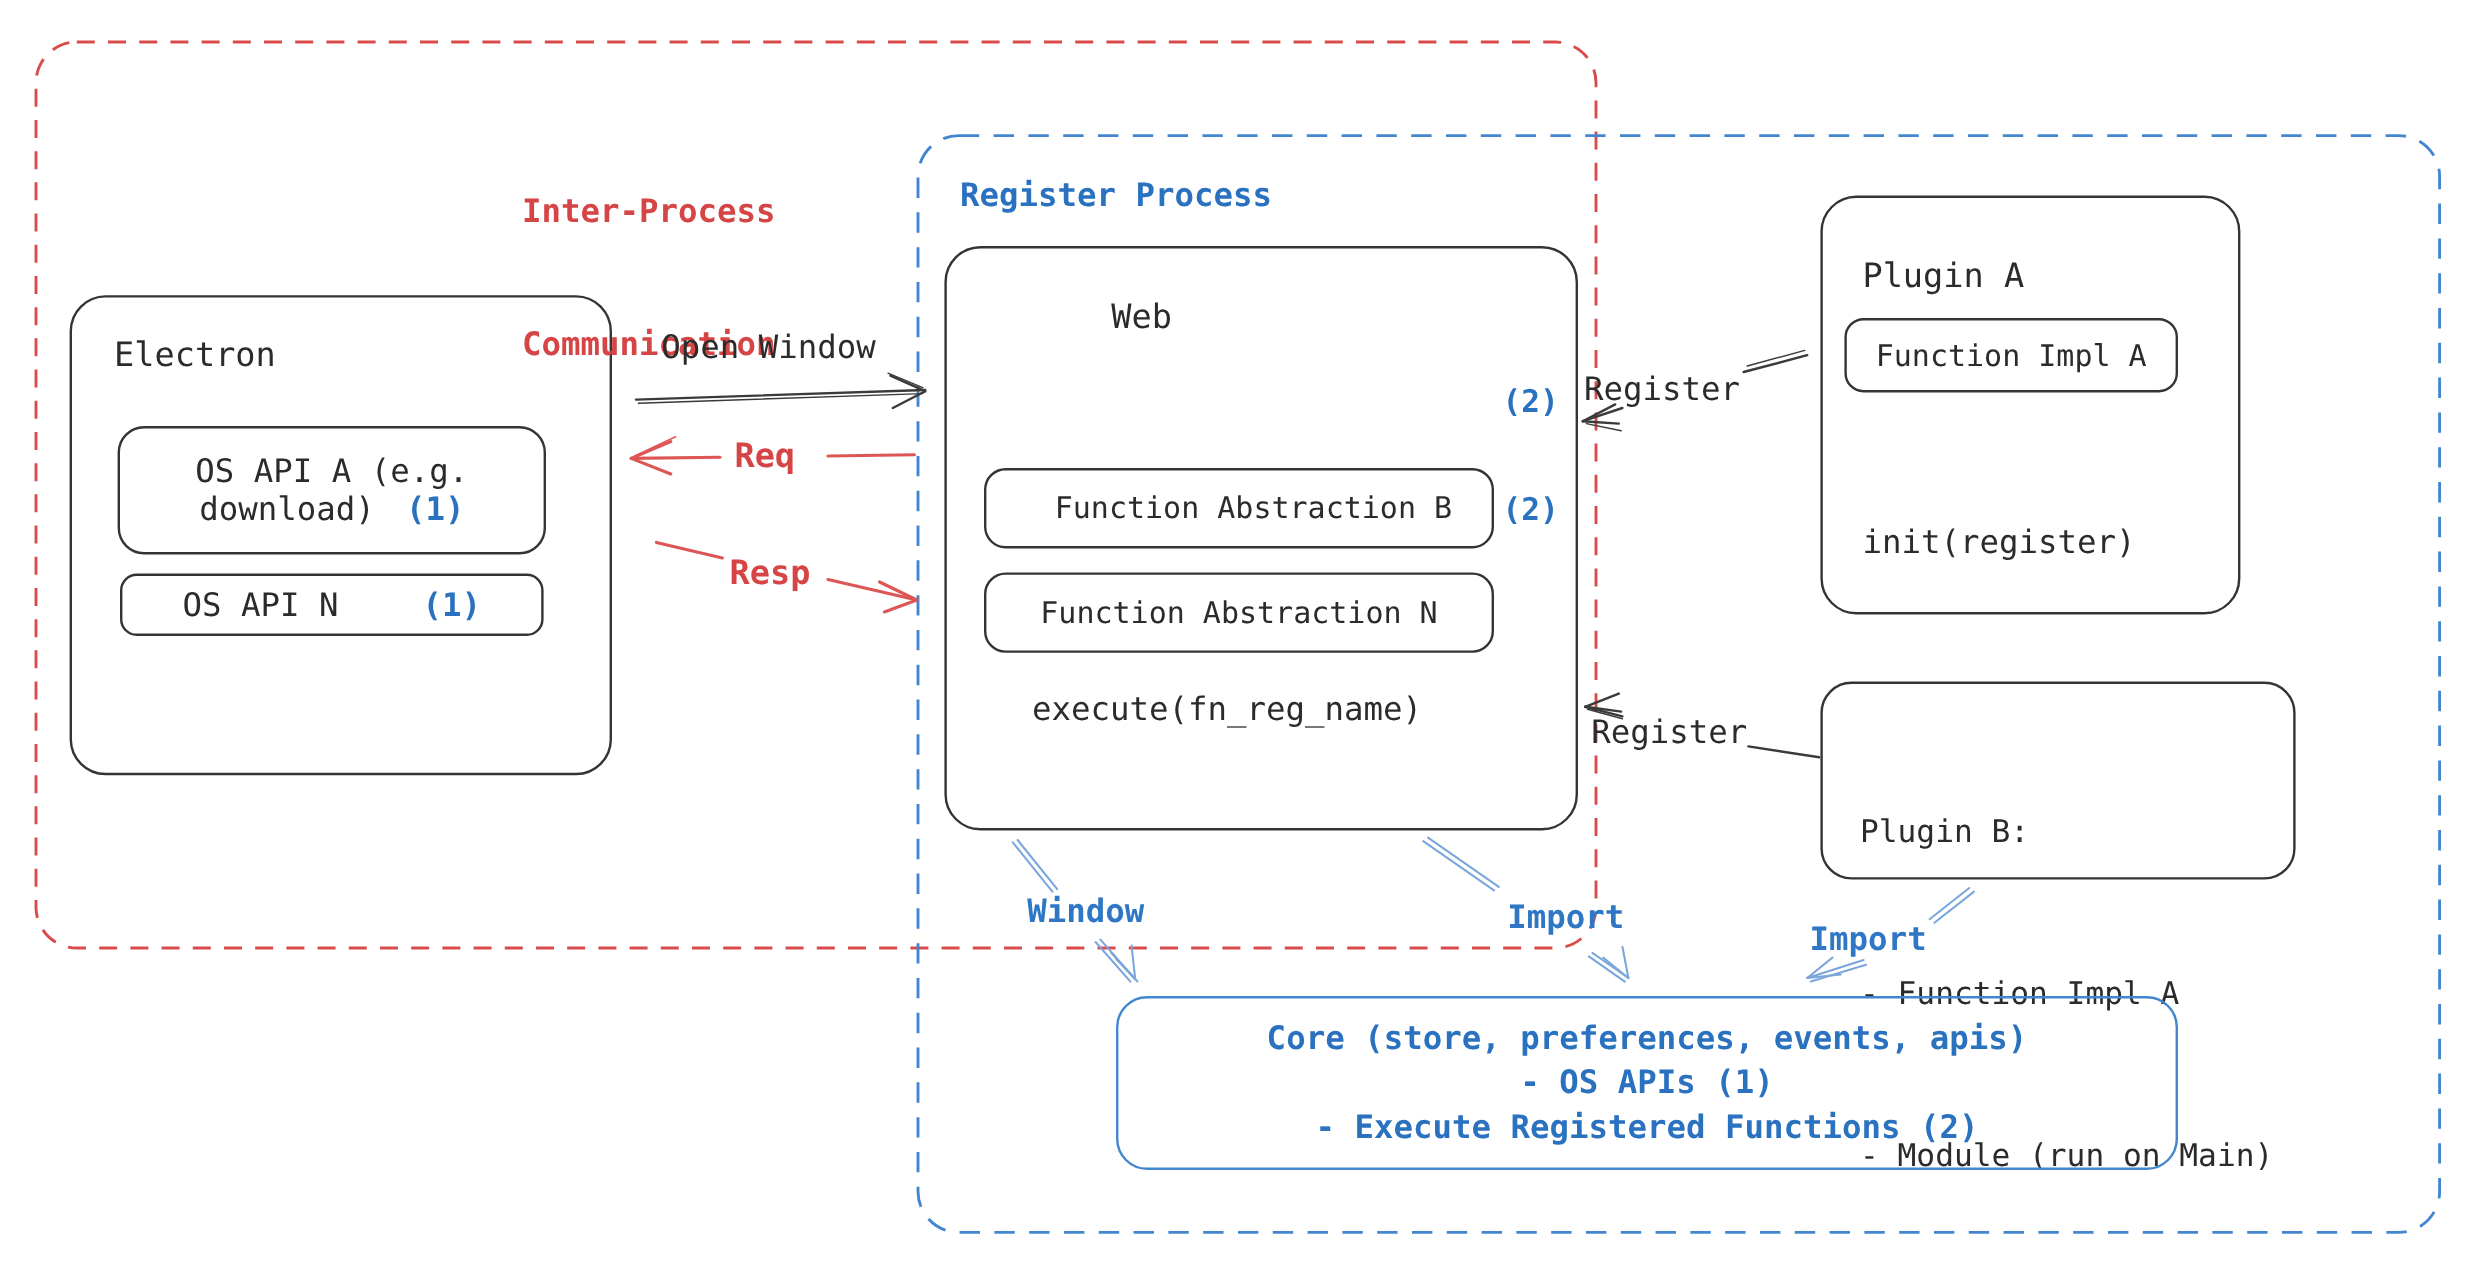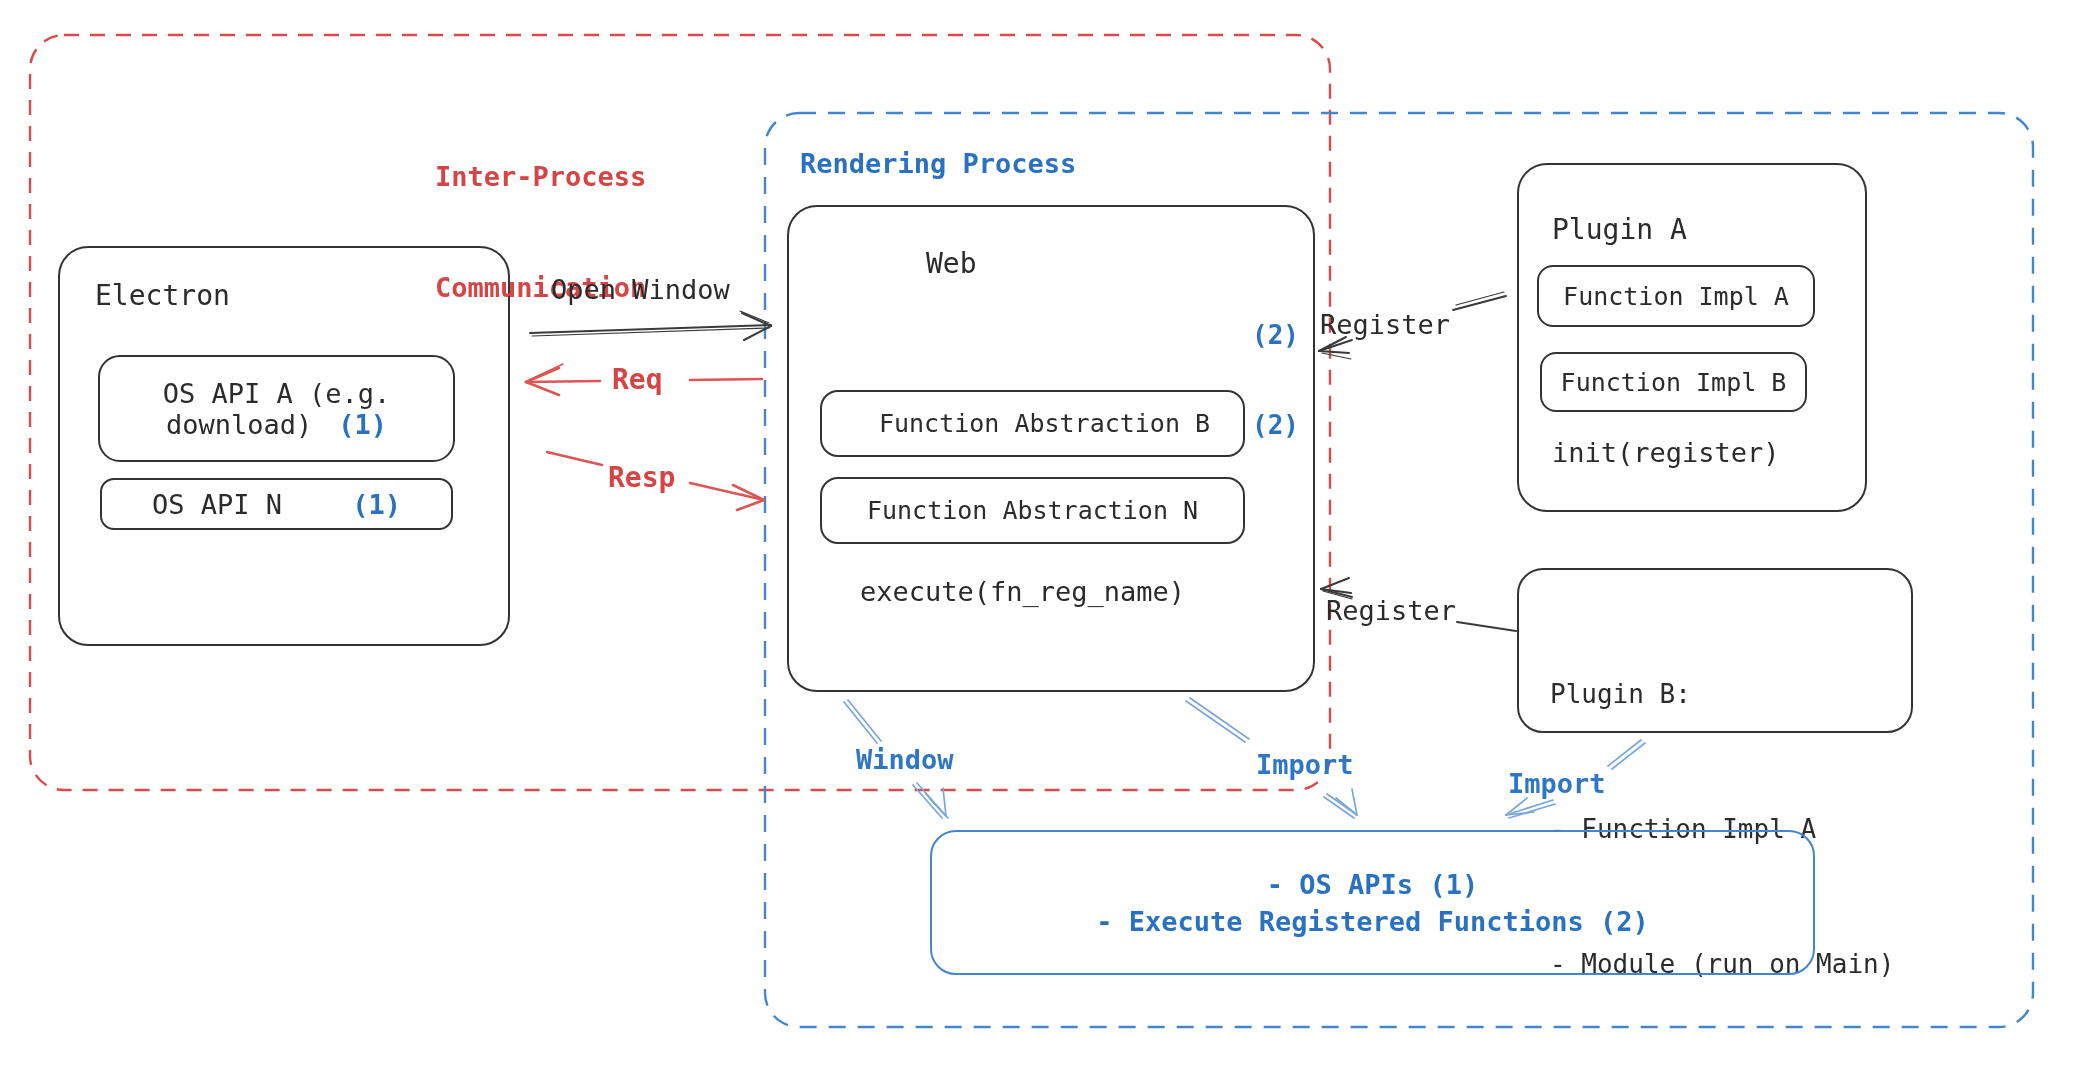--- a/index.html
+++ b/index.html
@@ -129,21 +129,21 @@
       <path d="M1506 815 L1527 798"></path>
       <path d="M1506 815 L1534 812"></path>
     </g>
   </svg>
 
   <div class="lbl f27 red" style="left:435px;top:84px;line-height:37px;">
     <div>Inter-Process</div>
     <div>Communication</div>
   </div>
 
-  <div class="lbl f27 blue" style="left:800px;top:148px;">Rendering Process</div>
+  <div class="lbl f27 blue" style="left:800px;top:148px;">Register Process</div>
 
   <div class="box boxlayer" style="left:58px;top:246px;width:452px;height:400px;"></div>
   <div class="lbl f28" style="left:95px;top:279px;">Electron</div>
 
   <div class="subbox f27" style="left:98px;top:355px;width:357px;height:107px;border-radius:22px;flex-direction:column;">
     <div>OS API A (e.g.</div>
     <div style="display:flex;align-items:center;">
       <span>download)</span>
       <span class="ref" style="margin-left:26px;">(1)</span>
     </div>
@@ -169,32 +169,32 @@
   <div class="subbox f25" style="left:820px;top:477px;width:425px;height:67px;">Function Abstraction N</div>
 
   <div class="lbl f27" style="left:860px;top:576px;">execute(fn_reg_name)</div>
 
   <div class="lbl f27" style="left:1320px;top:309px;">Register</div>
   <div class="lbl f27" style="left:1326px;top:595px;">Register</div>
 
   <div class="box boxlayer" style="left:1517px;top:163px;width:350px;height:349px;"></div>
   <div class="lbl f28" style="left:1552px;top:213px;">Plugin A</div>
   <div class="subbox f25" style="left:1537px;top:265px;width:278px;height:62px;border-radius:16px;">Function Impl A</div>
-  <div class="subbox f25" style="left:1540px;top:352px;width:267px;height:60px;border-radius:16px;">Function Impl B</div>
   <div class="lbl f27" style="left:1552px;top:437px;">init(register)</div>
 
   <div class="box boxlayer" style="left:1517px;top:568px;width:396px;height:165px;border-radius:26px;"></div>
   <div class="lbl f26 pb-lines" style="left:1550px;top:582px;">
     <div>Plugin B:</div>
     <div>- Function Impl A</div>
     <div>- Module (run on Main)</div>
   </div>
 
   <div class="lbl f27 lightblue-lbl" style="left:856px;top:744px;">Window</div>
   <div class="lbl f27 lightblue-lbl" style="left:1256px;top:749px;">Import</div>
   <div class="lbl f27 lightblue-lbl" style="left:1508px;top:768px;">Import</div>
 
   <div class="core-box" style="left:930px;top:830px;width:885px;height:145px;">
+    <div>Core (store, preferences, events, apis)</div>
     <div>- OS APIs (1)</div>
     <div>- Execute Registered Functions (2)</div>
   </div>
 
 </div>
 
 </body></html>

